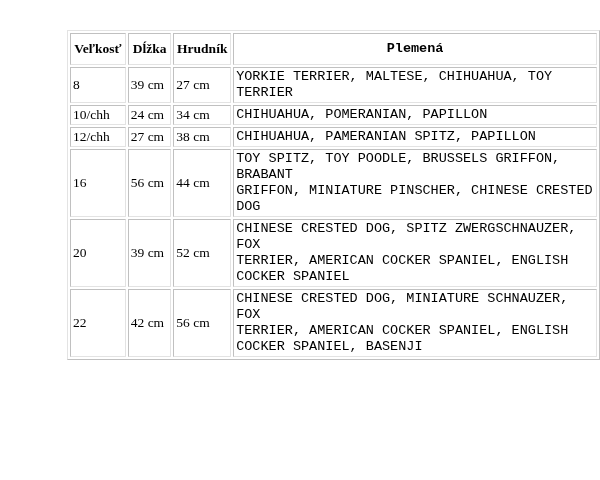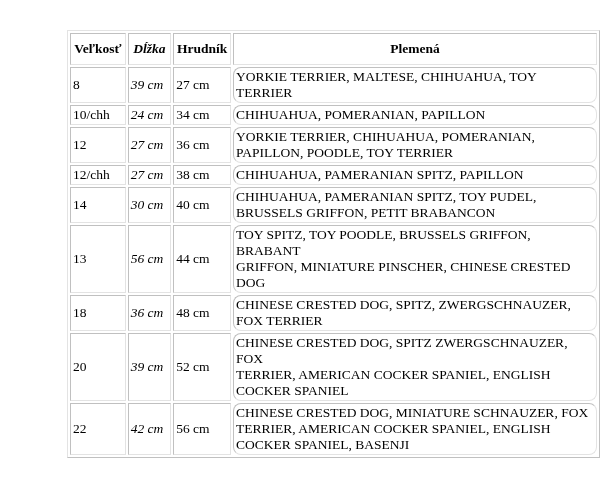--- a/index.html
+++ b/index.html
@@ -41,24 +41,24 @@
     overflow: hidden;
   }
   th {
     font-weight: bold;
     text-align: center;
     padding: 7px 2px;
     white-space: nowrap;
   }
   td { text-align: left; }
   .c-size  { width: 50px; }
-  .c-len   { width: 38px; font-style: italic; }
+  .c-len   { width: 38px; }
   .c-chest { width: 52px; }
-  .c-breeds { width: 382px; }
-  td.c-breeds { white-space: pre-line; border-radius: 8px; }
+  .c-breeds { width: 382px; font-family: Liberation Mono, monospace; }
+  td.c-breeds { white-space: pre-line; }
 </style>
 </head>
 <body>
 
 <div class="page">
   <table class="size-chart">
     <thead>
       <tr>
         <th class="c-size">Veľkosť</th>
         <th class="c-len">Dĺžka</th>
@@ -73,53 +73,32 @@
         <td class="c-chest">27 cm</td>
         <td class="c-breeds">YORKIE TERRIER, MALTESE, CHIHUAHUA, TOY TERRIER</td>
       </tr>
       <tr>
         <td class="c-size">10/chh</td>
         <td class="c-len">24 cm</td>
         <td class="c-chest">34 cm</td>
         <td class="c-breeds">CHIHUAHUA, POMERANIAN, PAPILLON</td>
       </tr>
       <tr>
-        <td class="c-size">12</td>
-        <td class="c-len">27 cm</td>
-        <td class="c-chest">36 cm</td>
-        <td class="c-breeds">YORKIE TERRIER, CHIHUAHUA, POMERANIAN,
-PAPILLON, POODLE, TOY TERRIER</td>
-      </tr>
-      <tr>
         <td class="c-size">12/chh</td>
         <td class="c-len">27 cm</td>
         <td class="c-chest">38 cm</td>
         <td class="c-breeds">CHIHUAHUA, PAMERANIAN SPITZ, PAPILLON</td>
       </tr>
       <tr>
-        <td class="c-size">14</td>
-        <td class="c-len">30 cm</td>
-        <td class="c-chest">40 cm</td>
-        <td class="c-breeds">CHIHUAHUA, PAMERANIAN SPITZ, TOY PUDEL,
-BRUSSELS GRIFFON, PETIT BRABANCON</td>
-      </tr>
-      <tr>
-        <td class="c-size">13</td>
+        <td class="c-size">16</td>
         <td class="c-len">56 cm</td>
         <td class="c-chest">44 cm</td>
         <td class="c-breeds">TOY SPITZ, TOY POODLE, BRUSSELS GRIFFON, BRABANT
 GRIFFON, MINIATURE PINSCHER, CHINESE CRESTED
 DOG</td>
-      </tr>
-      <tr>
-        <td class="c-size">18</td>
-        <td class="c-len">36 cm</td>
-        <td class="c-chest">48 cm</td>
-        <td class="c-breeds">CHINESE CRESTED DOG, SPITZ, ZWERGSCHNAUZER,
-FOX TERRIER</td>
       </tr>
       <tr>
         <td class="c-size">20</td>
         <td class="c-len">39 cm</td>
         <td class="c-chest">52 cm</td>
         <td class="c-breeds">CHINESE CRESTED DOG, SPITZ ZWERGSCHNAUZER, FOX
 TERRIER, AMERICAN COCKER SPANIEL, ENGLISH
 COCKER SPANIEL</td>
       </tr>
       <tr>

